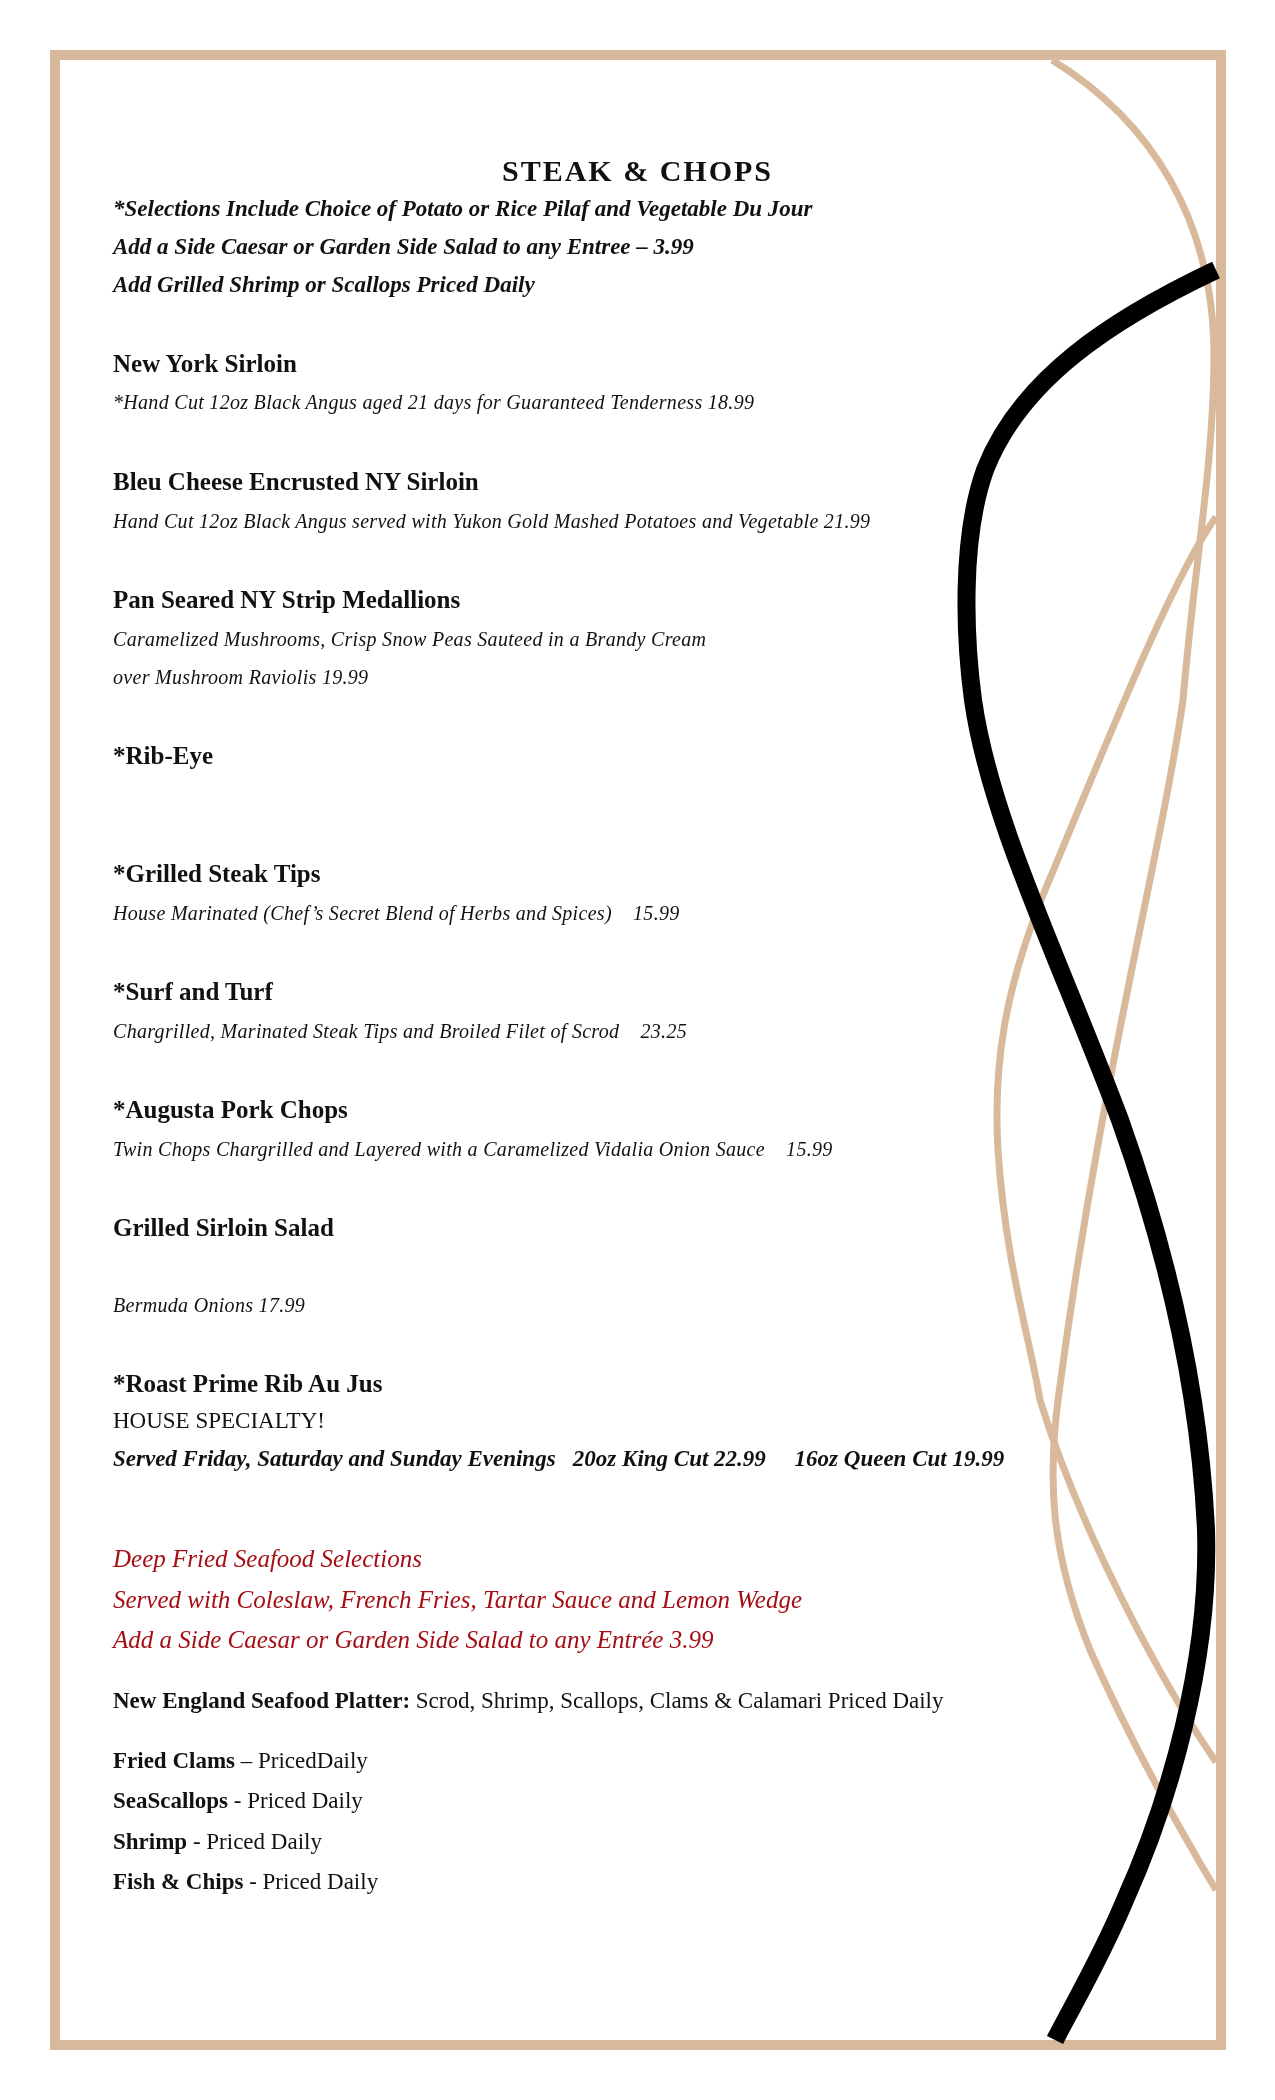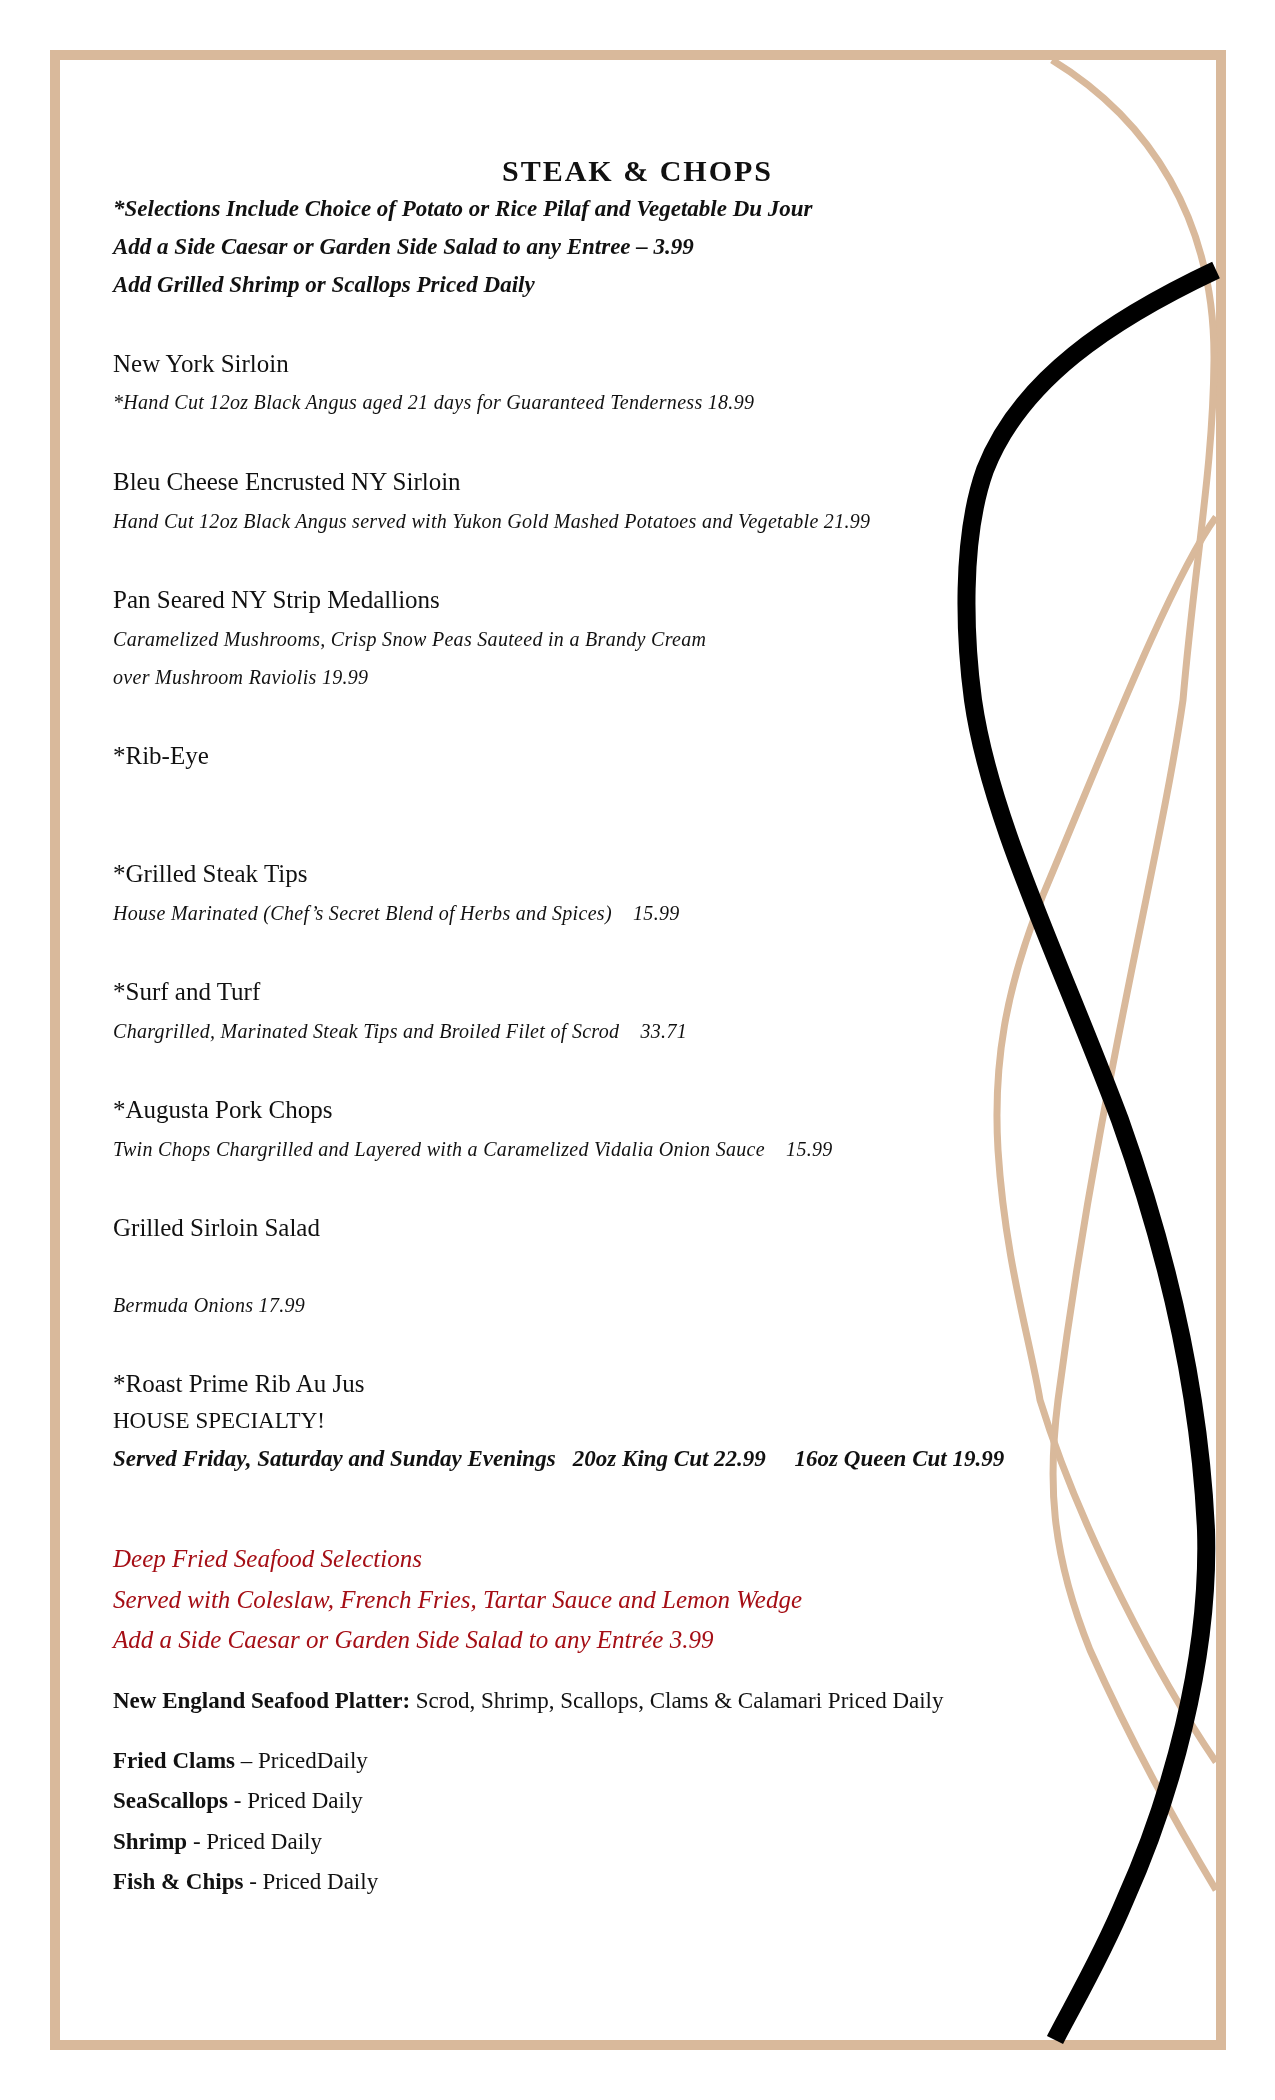--- a/index.html
+++ b/index.html
@@ -5,21 +5,21 @@
   html, body { margin:0; padding:0; background:#ffffff; }
   body { width:1275px; height:2100px; position:relative; overflow:hidden;
          font-family:"Liberation Serif", "DejaVu Serif", serif; color:#111; }
   .frame { position:absolute; left:50px; top:50px; width:1156px; height:1980px;
            border:10px solid #D9B99B; }
   .content { position:absolute; left:0; top:0; width:1181px; height:2100px; }
   .line { position:absolute; left:113px; white-space:pre; line-height:1;text-align:right; }
   .title { position:absolute; left:0; width:1275px; text-align:center; top:154px;
            font-size:30px; font-weight:bold; letter-spacing:2px; font-variant:small-caps; }
   .note { font-size:23px; font-style:italic; font-weight:bold; }
-  .item-name { font-size:25px; }
+  .item-name { font-size:25px;font-weight:bold; }
   .desc { font-size:20px; font-style:italic; letter-spacing:0.3px; }
   .plain { font-size:23px; }
   .red { color:#A50E15; font-size:25px; font-style:italic; }
   .bold { font-weight:bold; }
   svg.curves { position:absolute; left:0; top:0; pointer-events:none; }
 </style>
 </head>
 <body>
 
 <div class="frame"></div>
@@ -40,21 +40,21 @@
   <div class="line item-name" style="top:587px">Pan Seared NY Strip Medallions</div>
   <div class="line desc" style="top:629px">Caramelized Mushrooms, Crisp Snow Peas Sauteed in a Brandy Cream</div>
   <div class="line desc" style="top:667px">over Mushroom Raviolis 19.99</div>
 
   <div class="line item-name" style="top:743px">*Rib-Eye</div>
 
   <div class="line item-name" style="top:861px">*Grilled Steak Tips</div>
   <div class="line desc" style="top:903px">House Marinated (Chef’s Secret Blend of Herbs and Spices)    15.99</div>
 
   <div class="line item-name" style="top:979px">*Surf and Turf</div>
-  <div class="line desc" style="top:1021px">Chargrilled, Marinated Steak Tips and Broiled Filet of Scrod    33.71</div>
+  <div class="line desc" style="top:1021px">Chargrilled, Marinated Steak Tips and Broiled Filet of Scrod    23.25</div>
 
   <div class="line item-name" style="top:1097px">*Augusta Pork Chops</div>
   <div class="line desc" style="top:1139px">Twin Chops Chargrilled and Layered with a Caramelized Vidalia Onion Sauce    15.99</div>
 
   <div class="line item-name" style="top:1215px">Grilled Sirloin Salad</div>
   <div class="line desc" style="top:1295px">Bermuda Onions 17.99</div>
 
   <div class="line item-name" style="top:1371px">*Roast Prime Rib Au Jus</div>
   <div class="line plain" style="top:1409px">HOUSE SPECIALTY!</div>
   <div class="line note" style="top:1447px">Served Friday, Saturday and Sunday Evenings   20oz King Cut 22.99     16oz Queen Cut 19.99</div>

